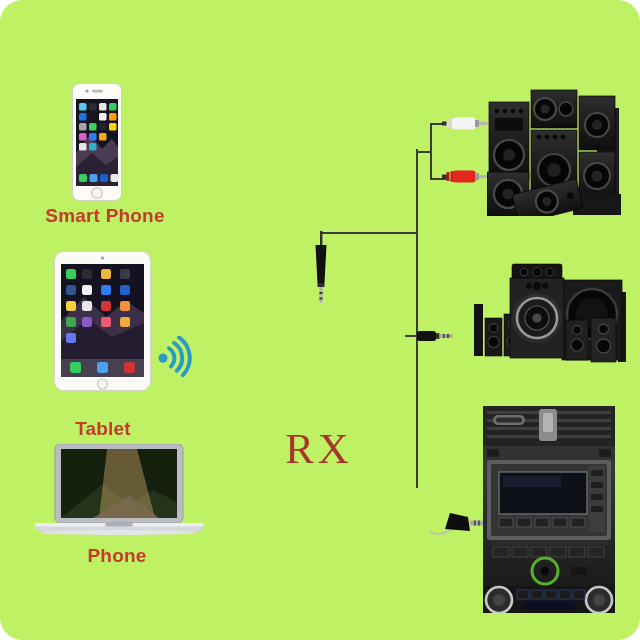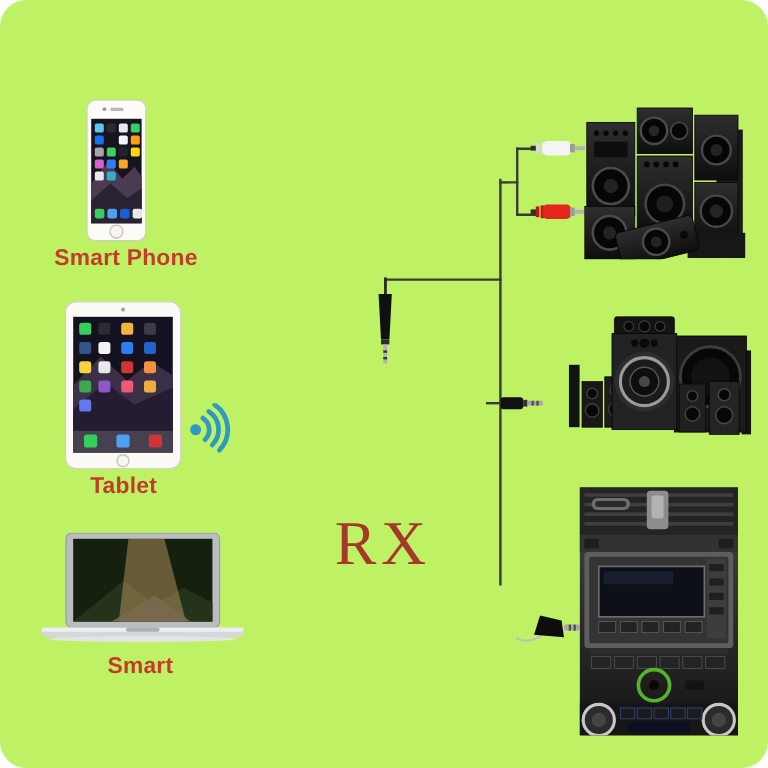--- a/index.html
+++ b/index.html
@@ -7,21 +7,21 @@
     --signal-blue:#2e9ac4; --rca-white-plug:#f4f4f4; --rca-red-plug:#e3251d;
     --aux-highlight-green:#55b32b; --dongle-body-black:#212121; --bluetooth-text-white:#ffffff;
   }
   html,body{margin:0;padding:0;background:#fff;}
   #canvas{position:relative;width:640px;height:640px;background:#bef264;overflow:hidden;
           font-family:"Liberation Sans",sans-serif;border-radius:22px;}
   .abs{position:absolute;}
   .devlabel{position:absolute;text-align:center;font-weight:bold;font-size:19px;
             color:var(--label-red);letter-spacing:.2px;}
   .rx{position:absolute;left:256px;top:424px;width:126px;text-align:center;
-      font-family:"Liberation Serif",serif;font-size:52px;color:var(--rx-red);letter-spacing:4px;}
+      font-family:"Liberation Serif",serif;font-size:43px;color:var(--rx-red);letter-spacing:4px;}
   svg{display:block;}
   .cable{stroke:var(--cable-dark);stroke-width:2;stroke-linecap:square;fill:none;}
   .sig-fill{fill:var(--signal-blue);}
   .sig-stroke{stroke:var(--signal-blue);stroke-width:4;fill:none;stroke-linecap:round;}
   .rca-body-white{fill:var(--rca-white-plug);}
   .rca-ridge-white{fill:#d8d8d8;}
   .rca-body-red{fill:var(--rca-red-plug);}
   .rca-ridge-red{fill:#bd1712;}
   .dongle-body{fill:var(--dongle-body-black);}
   .bt-text{fill:var(--bluetooth-text-white);font-family:"Liberation Sans",sans-serif;
@@ -111,36 +111,36 @@
     <svg width="38" height="44" viewBox="0 0 38 44">
       <g transform="rotate(-6 8 22)">
         <circle cx="7" cy="22" r="4.6" class="sig-fill"></circle>
         <path d="M14 13 A11.5 11.5 0 0 1 14 31" class="sig-stroke"></path>
         <path d="M19.5 8 A18 18 0 0 1 19.5 36" class="sig-stroke"></path>
         <path d="M25 3 A25 25 0 0 1 25 41" class="sig-stroke"></path>
       </g>
     </svg>
   </div>
 
-  <div class="devlabel" style="left:38px;top:395px;width:130px">Tablet</div>
+  <div class="devlabel" style="left:38px;top:418px;width:130px">Tablet</div>
 
   <div class="abs" style="left:33px;top:444px">
     <svg width="170" height="92" viewBox="0 0 170 92">
       <rect x="22" y="0" width="128" height="79" rx="5" fill="#b9bdc1" stroke="#989da2"></rect>
       <rect x="28" y="5" width="116" height="69" fill="#16200f"></rect>
       <polygon points="28,74 70,40 96,60 120,46 144,58 144,74" fill="#24331a"></polygon>
       <polygon points="74,5 104,5 122,74 66,74" fill="#caa468" opacity="0.45"></polygon>
       <polygon points="60,74 96,52 126,74" fill="#7a6a50" opacity="0.85"></polygon>
       <rect x="2" y="79" width="168" height="8" rx="4" fill="#d5d8db"></rect>
       <rect x="2" y="79" width="168" height="3.5" fill="#eceeef"></rect>
       <rect x="72" y="79" width="28" height="3.5" rx="1.7" fill="#aab0b5"></rect>
       <ellipse cx="86" cy="88.5" rx="78" ry="2.5" fill="#e2e4e6"></ellipse>
     </svg>
   </div>
-  <div class="devlabel" style="left:48px;top:545px;width:138px">Smart</div>
+  <div class="devlabel" style="left:48px;top:545px;width:138px">Phone</div>
 
   <svg class="abs" style="left:0;top:0" width="640" height="640" viewBox="0 0 640 640">
     <line x1="321" y1="233" x2="417" y2="233" class="cable"></line>
     <line x1="417" y1="150" x2="417" y2="487" class="cable"></line>
     <line x1="417" y1="152" x2="431" y2="152" class="cable"></line>
     <line x1="431" y1="124" x2="431" y2="179" class="cable"></line>
     <line x1="431" y1="124" x2="446" y2="124" class="cable"></line>
     <line x1="431" y1="179" x2="446" y2="179" class="cable"></line>
     <line x1="406" y1="336" x2="418" y2="336" class="cable"></line>
   </svg>

